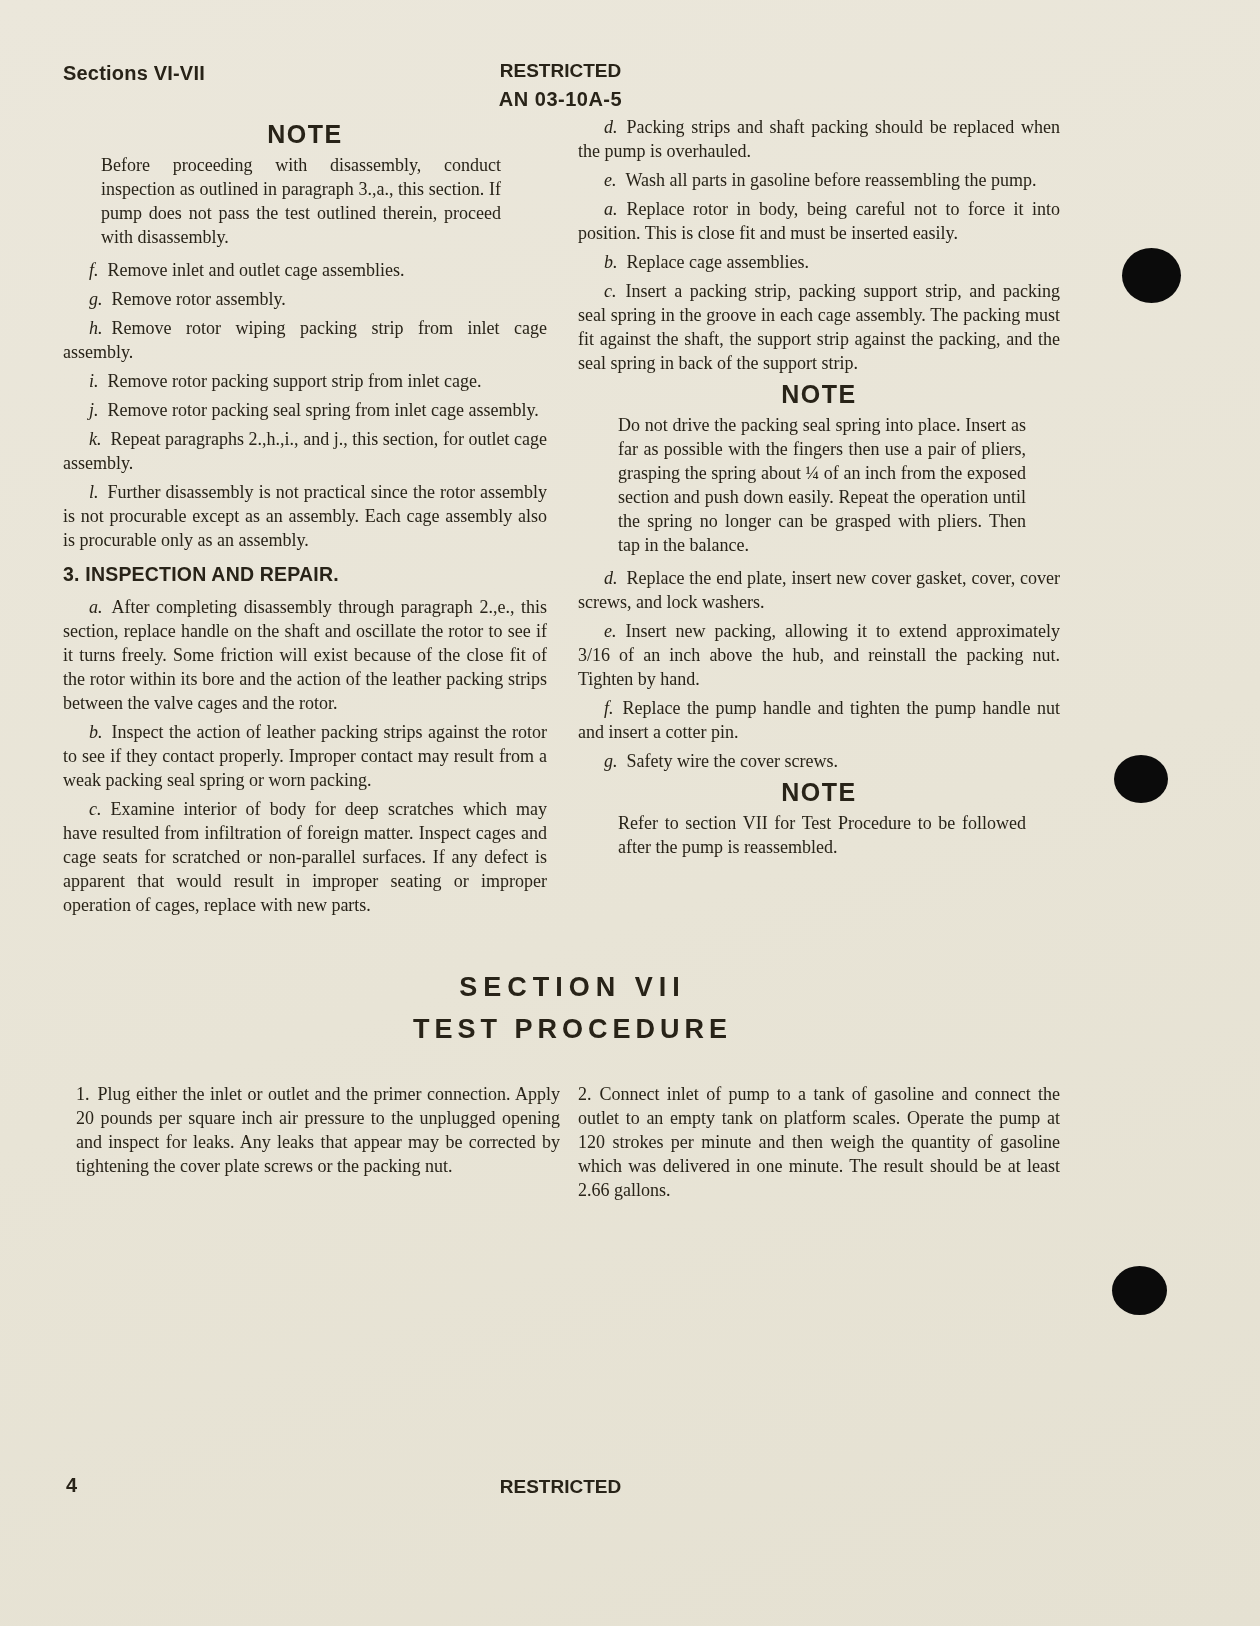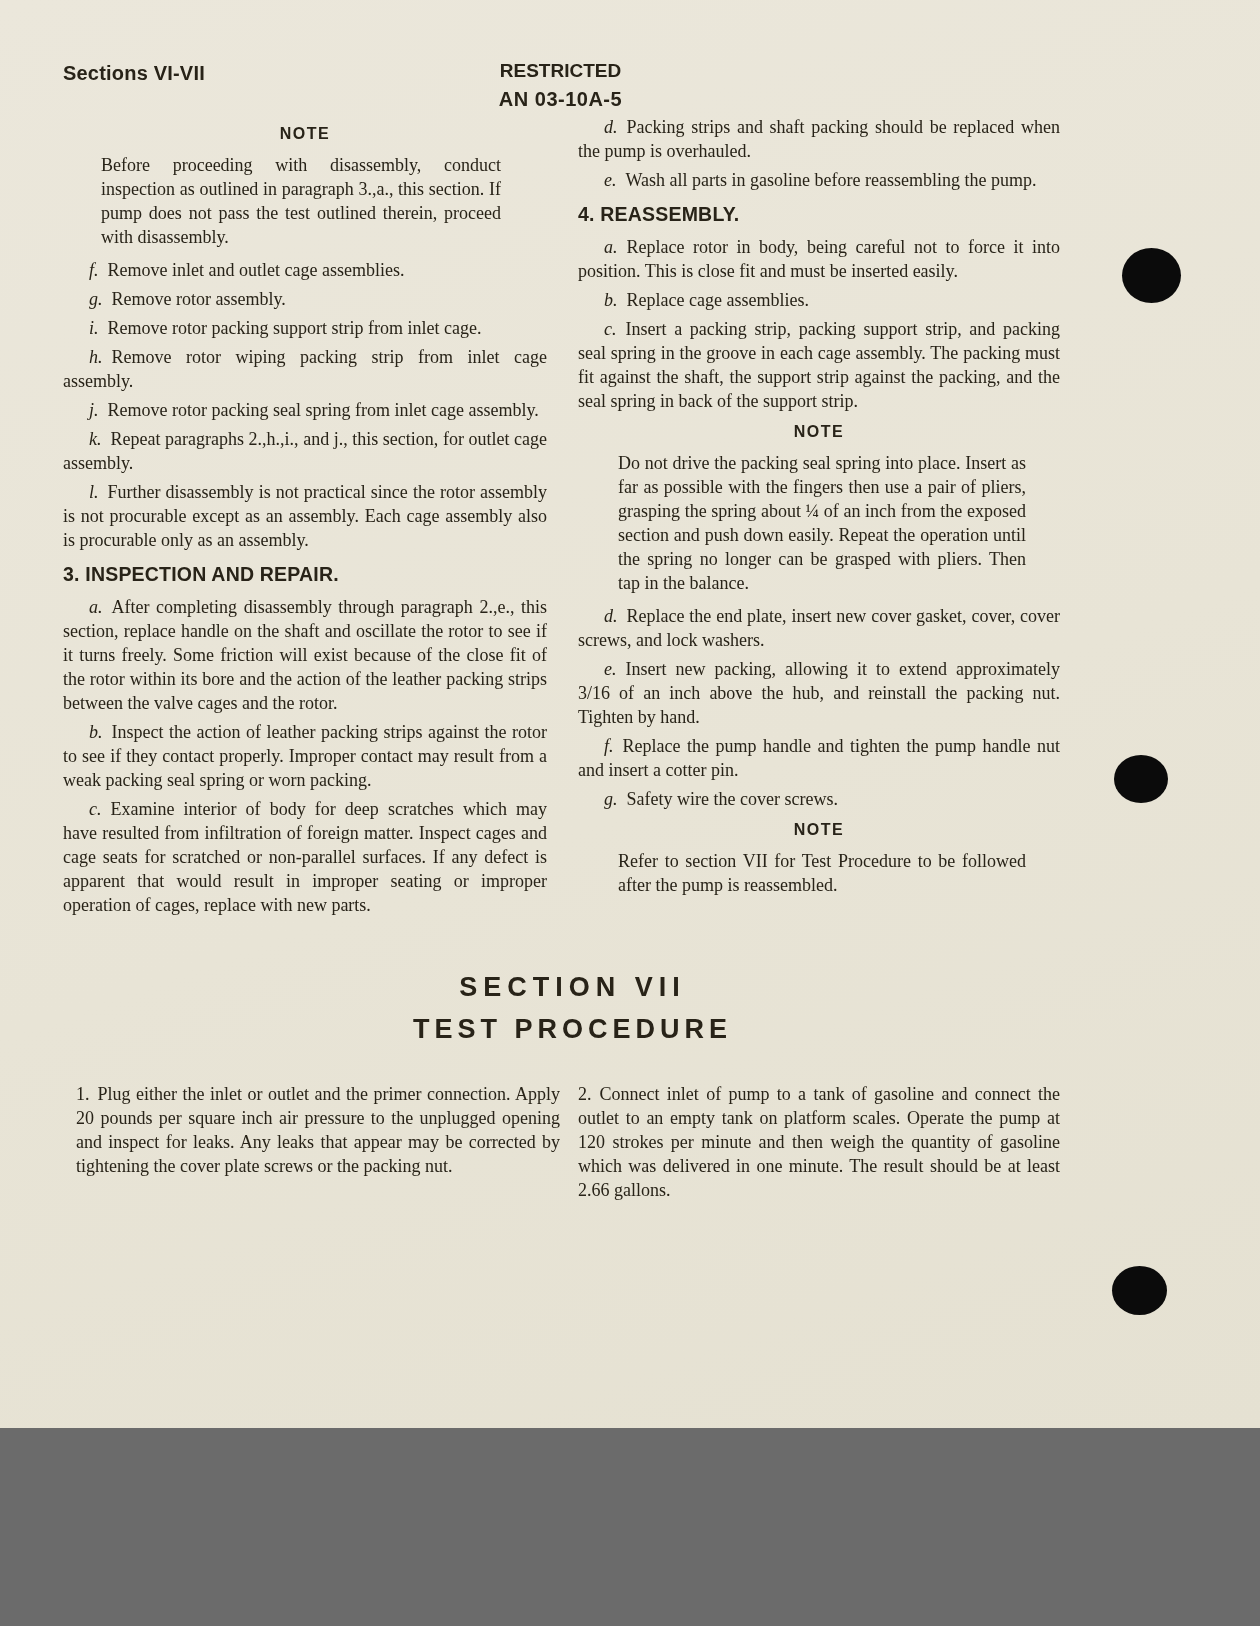--- a/index.html
+++ b/index.html
@@ -1,20 +1,20 @@
 <!DOCTYPE html>
 <html><head>
 <meta charset="utf-8">
 <style>
   * { margin: 0; padding: 0; box-sizing: border-box; }
   html, body { background: #6b6b6b; }
   .page {
     position: relative;
     width: 1260px;
-    height: 1428px;
+    height: 1626px;
     margin: 0 auto;
     background: linear-gradient(160deg, #ebe7db 0%, #e8e4d6 55%, #e5e1d2 100%);
     color: #282318;
     font-family: "Liberation Serif", serif;
     overflow: hidden;
   }
   
   .hdr-left {
     position: absolute; left: 63px; top: 62px;
     font-family: "Liberation Sans", sans-serif;
@@ -41,21 +41,21 @@
   }
   .step .lbl { font-style: italic; padding-right: 9px; }
   .step .num { font-style: normal; padding-right: 8px; }
   .sec-heading {
     font-family: "Liberation Sans", sans-serif;
     font-weight: 700; font-size: 19.5px; letter-spacing: 0.2px;
     margin: 10px 0 9px 0;
   }
   .note-heading {
     font-family: "Liberation Sans", sans-serif;
-    font-weight: 700; font-size: 16px; letter-spacing: 1.5px;
+    font-weight: 700; font-size: 25px; letter-spacing: 1.5px;
     text-align: center;
     margin: 7px 0 7px 0;
   }
   .note-body {
     text-align: justify;
     margin: 0 46px 9px 38px;
   }
   .col-right .note-body { margin: 0 34px 9px 40px; }
   
   .section7-title {
@@ -104,38 +104,37 @@
   </div>
 
   <div class="col col-left">
     <div>
       <div class="note-heading">NOTE</div>
       <p class="note-body">Before proceeding with disassembly, conduct inspection as outlined in paragraph 3.,a., this section. If pump does not pass the test outlined therein, proceed with disassembly.</p>
     </div>
 
     <p class="step"><span class="lbl">f.</span><span>Remove inlet and outlet cage assemblies.</span></p>
     <p class="step"><span class="lbl">g.</span><span>Remove rotor assembly.</span></p>
+    <p class="step"><span class="lbl">h.</span><span>Remove rotor wiping packing strip from inlet cage assembly.</span></p>
     <p class="step"><span class="lbl">i.</span><span>Remove rotor packing support strip from inlet cage.</span></p>
-    <p class="step"><span class="lbl">h.</span><span>Remove rotor wiping packing strip from inlet cage assembly.</span></p>
     <p class="step"><span class="lbl">j.</span><span>Remove rotor packing seal spring from inlet cage assembly.</span></p>
     <p class="step"><span class="lbl">k.</span><span>Repeat paragraphs 2.,h.,i., and j., this section, for outlet cage assembly.</span></p>
     <p class="step"><span class="lbl">l.</span><span>Further disassembly is not practical since the rotor assembly is not procurable except as an assembly. Each cage assembly also is procurable only as an assembly.</span></p>
 
     <h3 class="sec-heading">3. INSPECTION AND REPAIR.</h3>
 
     <p class="step"><span class="lbl">a.</span><span>After completing disassembly through paragraph 2.,e., this section, replace handle on the shaft and oscillate the rotor to see if it turns freely. Some friction will exist because of the close fit of the rotor within its bore and the action of the leather packing strips between the valve cages and the rotor.</span></p>
     <p class="step"><span class="lbl">b.</span><span>Inspect the action of leather packing strips against the rotor to see if they contact properly. Improper contact may result from a weak packing seal spring or worn packing.</span></p>
     <p class="step"><span class="lbl">c.</span><span>Examine interior of body for deep scratches which may have resulted from infiltration of foreign matter. Inspect cages and cage seats for scratched or non-parallel surfaces. If any defect is apparent that would result in improper seating or improper operation of cages, replace with new parts.</span></p>
   </div>
 
   <div class="col col-right">
     <p class="step"><span class="lbl">d.</span><span>Packing strips and shaft packing should be replaced when the pump is overhauled.</span></p>
     <p class="step"><span class="lbl">e.</span><span>Wash all parts in gasoline before reassembling the pump.</span></p>
 
-    <h3 class="sec-heading">4. REASSEMBLY.</h3>
 
     <p class="step"><span class="lbl">a.</span><span>Replace rotor in body, being careful not to force it into position. This is close fit and must be inserted easily.</span></p>
     <p class="step"><span class="lbl">b.</span><span>Replace cage assemblies.</span></p>
     <p class="step"><span class="lbl">c.</span><span>Insert a packing strip, packing support strip, and packing seal spring in the groove in each cage assembly. The packing must fit against the shaft, the support strip against the packing, and the seal spring in back of the support strip.</span></p>
 
     <div>
       <div class="note-heading">NOTE</div>
       <p class="note-body">Do not drive the packing seal spring into place. Insert as far as possible with the fingers then use a pair of pliers, grasping the spring about ¼ of an inch from the exposed section and push down easily. Repeat the operation until the spring no longer can be grasped with pliers. Then tap in the balance.</p>
     </div>
 

